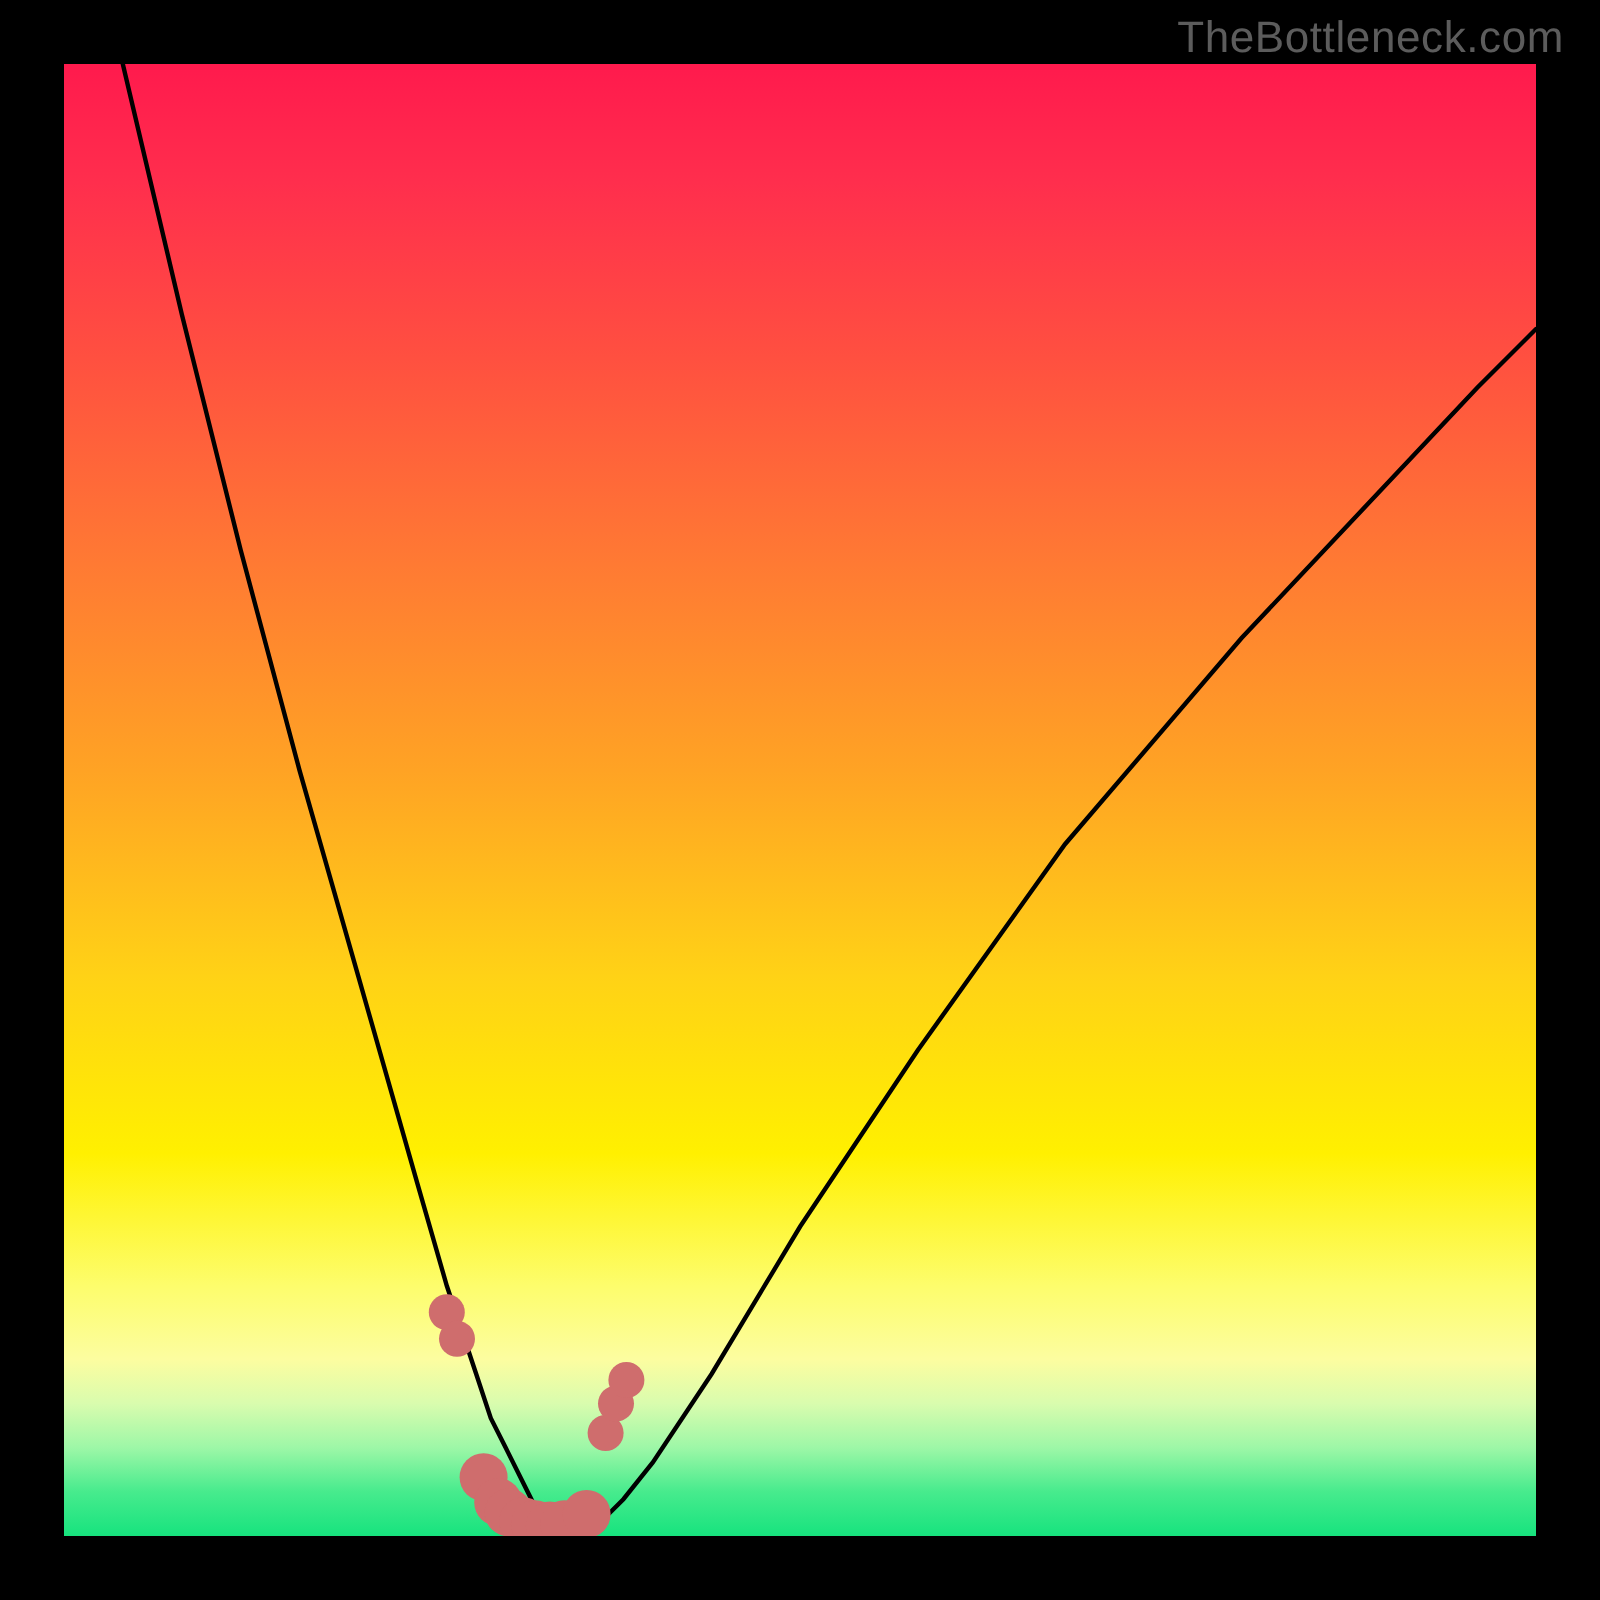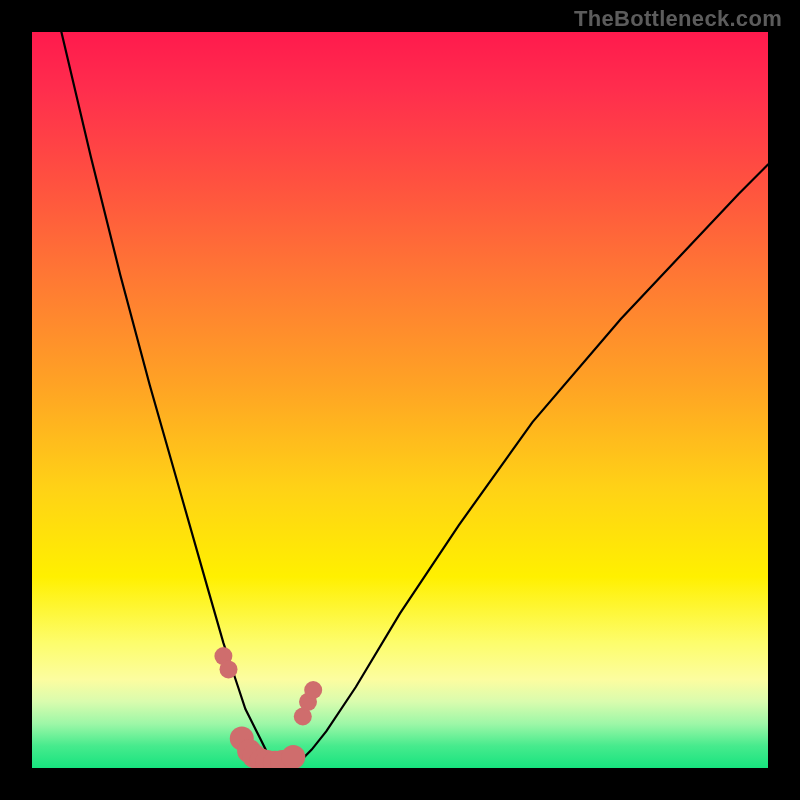--- a/index.html
+++ b/index.html
@@ -32,21 +32,21 @@
       #47eb8d 97%,
       #17e37e 100%
     );
   }
   .watermark {
     position: absolute;
     top: 6px;
     right: 18px;
     color: #5c5c5c;
     font-size: 22px;
-    font-weight: 700;
+    font-weight: 400;
     letter-spacing: 0.3px;
     pointer-events: none;
   }
   svg.curve {
     position: absolute;
     left: 0;
     top: 0;
     width: 736px;
     height: 736px;
     pointer-events: none;

